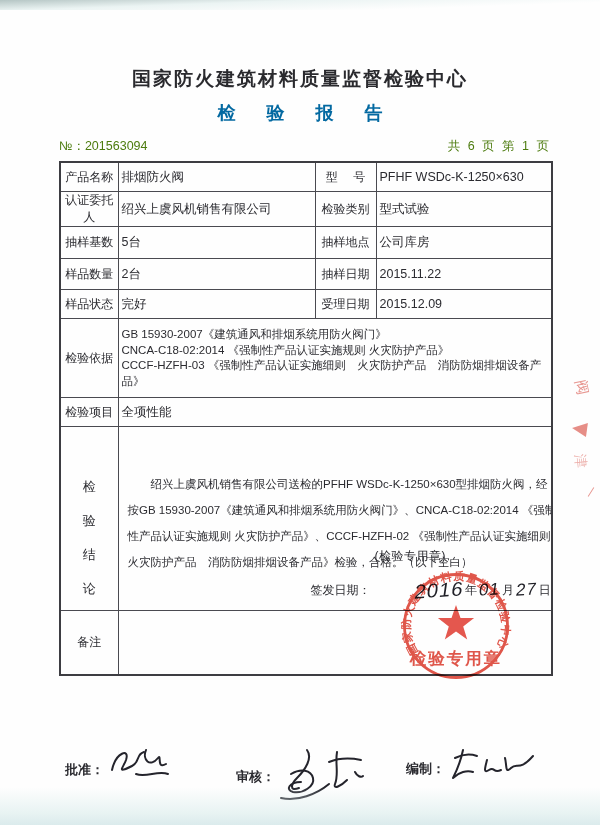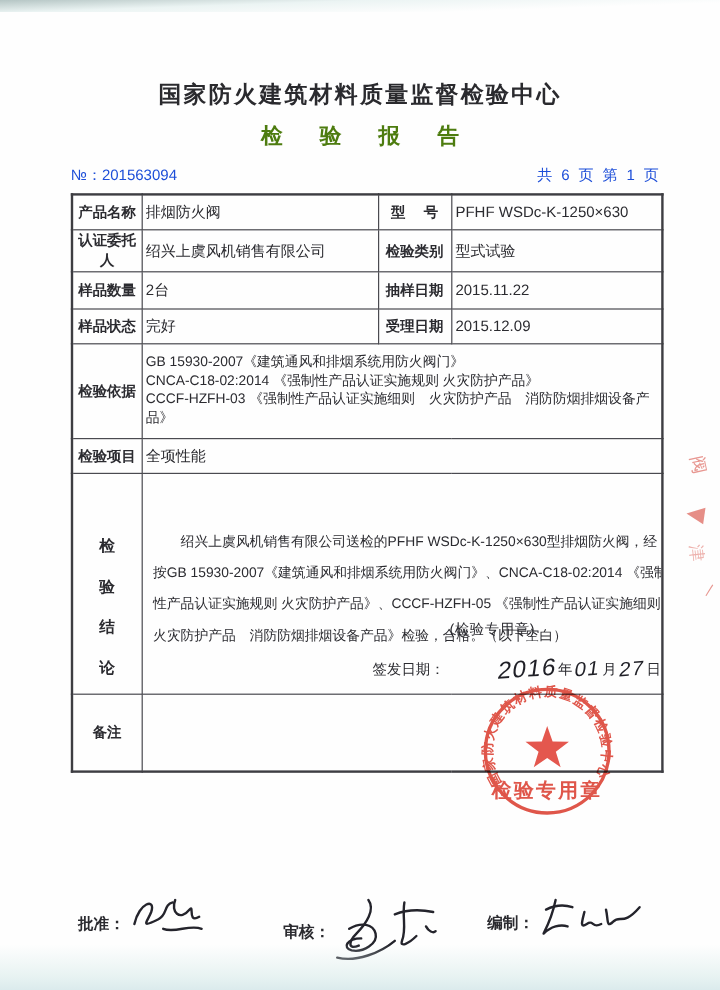--- a/index.html
+++ b/index.html
@@ -14,31 +14,31 @@
   .scan-top{position:absolute;left:0;top:0;width:600px;height:10px;
     background:linear-gradient(178deg, rgba(120,150,148,.55) 0%, rgba(200,225,223,.35) 35%, rgba(255,255,255,0) 75%);
     pointer-events:none;}
   .scan-bottom{position:absolute;left:0;bottom:0;width:600px;height:38px;
     background:linear-gradient(180deg, rgba(255,255,255,0) 0%, rgba(222,238,237,.7) 70%, rgba(210,230,232,.8) 100%);
     pointer-events:none;}
   
   .org-title{position:absolute;top:66px;left:0;width:600px;text-align:center;
     font-size:19px;font-weight:bold;letter-spacing:2px;color:#2a2a2e;}
   .report-title{position:absolute;top:101px;left:0;width:600px;text-align:center;
-    font-size:18px;font-weight:bold;letter-spacing:13px;text-indent:13px;color:#4d7c0f;}
+    font-size:18px;font-weight:bold;letter-spacing:13px;text-indent:13px;color:#0369a1;}
   .meta{position:absolute;top:138px;left:59px;width:492px;display:flex;
-    justify-content:space-between;font-size:12.5px;color:#1d4ed8;}
+    justify-content:space-between;font-size:12.5px;color:#4d7c0f;}
   .meta .pages{letter-spacing:2px;}
   
   table.report{position:absolute;left:59px;top:161px;width:492px;
     border-collapse:collapse;table-layout:fixed;
     font-size:12.5px;color:#2b2b30;}
   table.report{border:2px solid #3d3d42;}
   table.report td{border:1px solid #4a4a50;padding:0 3px;overflow:hidden;vertical-align:middle;}
-  td.lbl{text-align:center;font-size:12px;padding:0 1px;font-weight:bold;}
+  td.lbl{text-align:center;font-size:12px;padding:0 1px;}
   td.val{padding-left:6px;}
   tr.r0 td{height:28px;} tr.r1 td{height:29px;} tr.r2 td{height:33px;}
   tr.r3 td{height:37px;} tr.r4 td{height:31px;} tr.r5 td{height:30px;margin-left:32px;}
   tr.r6 td{height:28px;} tr.r7 td{height:78px;} tr.r8 td{height:28px;}
   tr.r9 td{height:183px;} tr.r10 td{height:63px;}
   td.basis{font-size:11.5px;line-height:15.5px;padding:4px 4px 4px 6px;vertical-align:top;}
   td.concl{position:relative;vertical-align:top;padding:0;}
   .cpara{padding:9px 4px 0 6px;font-size:11.5px;}
   .cline{height:26px;line-height:26px;white-space:nowrap;}
   .cline.indent{text-indent:2em;text-align:center;}
@@ -100,20 +100,26 @@
       <td class="val">排烟防火阀</td>
       <td class="lbl">型　 号</td>
       <td class="val">PFHF WSDc-K-1250×630</td>
     </tr>
     <tr class="r1">
       <td class="lbl">认证委托人</td>
       <td class="val">绍兴上虞风机销售有限公司</td>
       <td class="lbl">检验类别</td>
       <td class="val">型式试验</td>
     </tr>
+    <tr class="r4">
+      <td class="lbl">抽样基数</td>
+      <td class="val">5台</td>
+      <td class="lbl">抽样地点</td>
+      <td class="val">公司库房</td>
+    </tr>
     <tr class="r5">
       <td class="lbl">样品数量</td>
       <td class="val">2台</td>
       <td class="lbl">抽样日期</td>
       <td class="val">2015.11.22</td>
     </tr>
     <tr class="r6">
       <td class="lbl">样品状态</td>
       <td class="val">完好</td>
       <td class="lbl">受理日期</td>
@@ -137,21 +143,21 @@
           <span>检</span>
           <span>验</span>
           <span>结</span>
           <span>论</span>
         </div>
       </td>
       <td class="concl" colspan="3">
         <div class="cpara">
           <div class="cline indent">绍兴上虞风机销售有限公司送检的PFHF WSDc-K-1250×630型排烟防火阀，经</div>
           <div class="cline">按GB 15930-2007《建筑通风和排烟系统用防火阀门》、CNCA-C18-02:2014 《强制</div>
-          <div class="cline">性产品认证实施规则 火灾防护产品》、CCCF-HZFH-05 《强制性产品认证实施细则</div>
+          <div class="cline">性产品认证实施规则 火灾防护产品》、CCCF-HZFH-02 《强制性产品认证实施细则</div>
           <div class="cline">火灾防护产品　消防防烟排烟设备产品》检验，合格。（以下空白）</div>
         </div>
         <div class="seal-note">(检验专用章)</div>
         <div class="issue">
           <span>签发日期：</span>
           <span class="gap1"></span>
           <span class="hw">2016</span>
           <span class="unit">年</span>
           <span class="hw small">01</span>
           <span class="unit">月</span>

